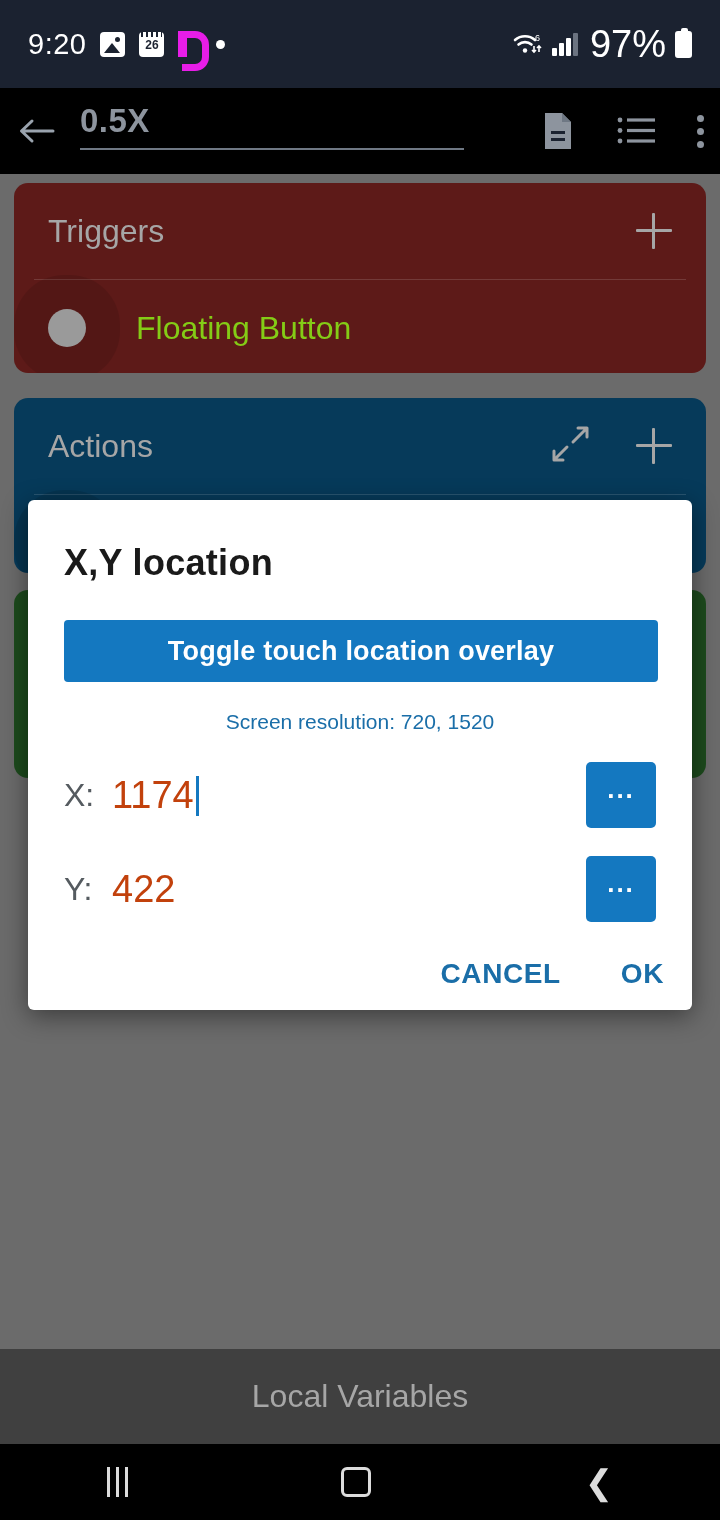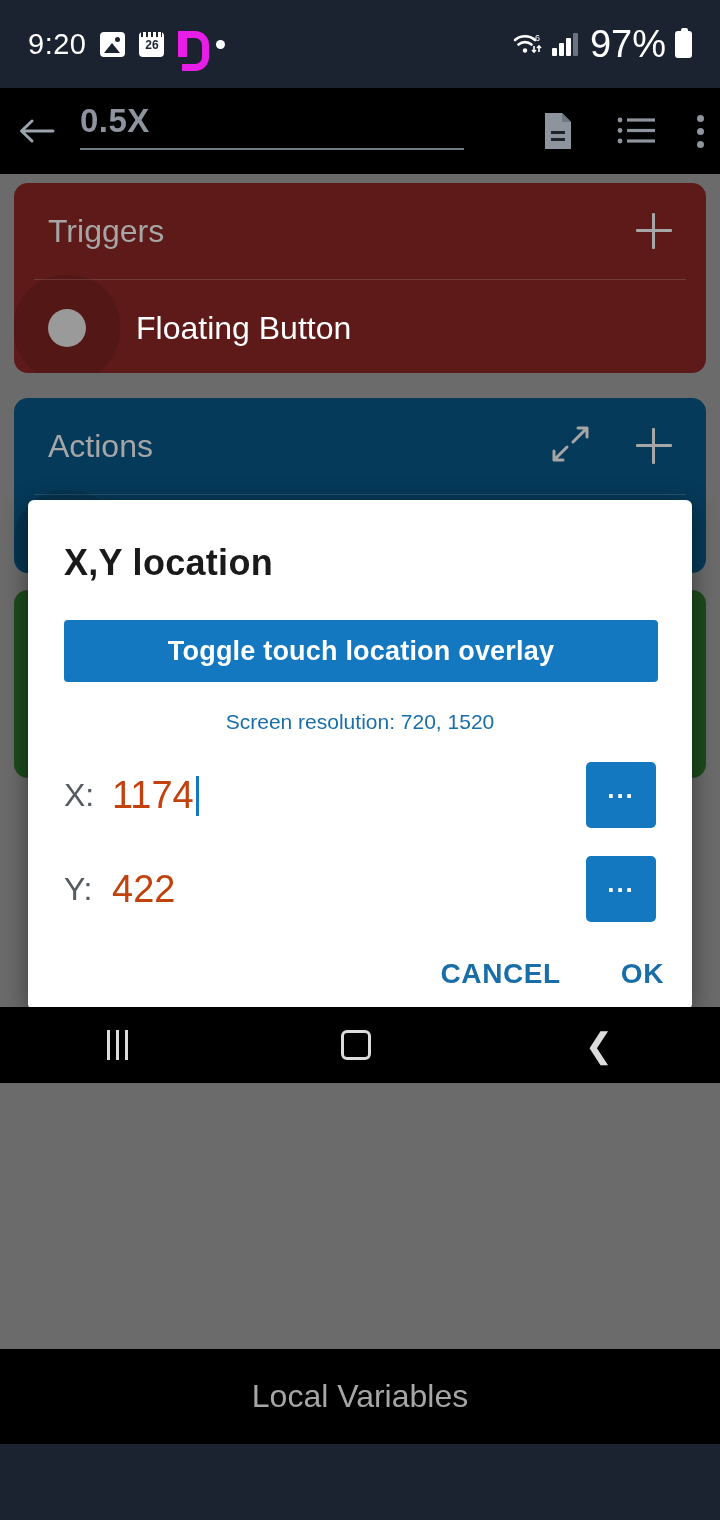--- a/index.html
+++ b/index.html
@@ -2,21 +2,21 @@
 <html><head>
 <meta charset="utf-8">
 <style>
   * { box-sizing: border-box; margin: 0; padding: 0; }
   html, body {
     width: 720px; height: 1520px;
     background: #1b2230;
     font-family: "Liberation Sans", sans-serif;
     overflow: hidden;
   }
-  #screen { position: relative; width: 720px; height: 1083px; background: #1b2230; }
+  #screen { position: relative; width: 720px; height: 1520px; background: #1b2230; }
 
   
   .statusbar {
     position: absolute; left: 0; top: 0; width: 720px; height: 88px;
     background: #1b2230; color: #ffffff;
     display: flex; align-items: center; justify-content: space-between;
     padding: 0 28px;
   }
   .sb-left { display: flex; align-items: center; gap: 14px; }
   .sb-right { display: flex; align-items: center; gap: 9px; }
@@ -99,27 +99,27 @@
     content: ""; position: absolute; background: #a6a6a6; border-radius: 1px;
   }
   .plus::before { left: 0; top: 16px; width: 36px; height: 3px; }
   .plus::after { top: 0; left: 16px; height: 36px; width: 3px; }
   .divider { height: 1px; background: rgba(255,255,255,0.14); margin: 0 20px; }
   .card-row { display: flex; align-items: center; height: 96px; padding: 0 34px; }
   .row-bullet {
     width: 38px; height: 38px; border-radius: 50%; background: #9a9a9a; margin-right: 50px;
     box-shadow: 0 0 0 34px rgba(0,0,0,0.10);
   }
-  .row-label { font-size: 32px; color: #ffffff; }
+  .row-label { font-size: 32px; color: #84cc16; }
 
   #card-triggers { top: 183px; height: 190px; background: #5d1a18; }
   #card-actions  { top: 398px; height: 175px; background: #063a5a; }
   #card-constraints { top: 590px; height: 188px; background: #1d4b1d; border-radius: 14px; }
   #card-localvars {
-    top: 1349px; left: 0; width: 720px; height: 95px; background: #000000; border-radius: 0;
+    top: 1349px; left: 0; width: 720px; height: 95px; background: #404040; border-radius: 0;
     display: flex; align-items: center; justify-content: center;
   }
   #card-localvars .card-title { flex: none; text-align: center; }
 
   
   .dialog {
     position: absolute; left: 28px; top: 500px; width: 664px; height: 510px;
     background: #ffffff; border-radius: 6px;
     box-shadow: 0 6px 26px rgba(0,0,0,0.45);
     padding: 0 36px;

